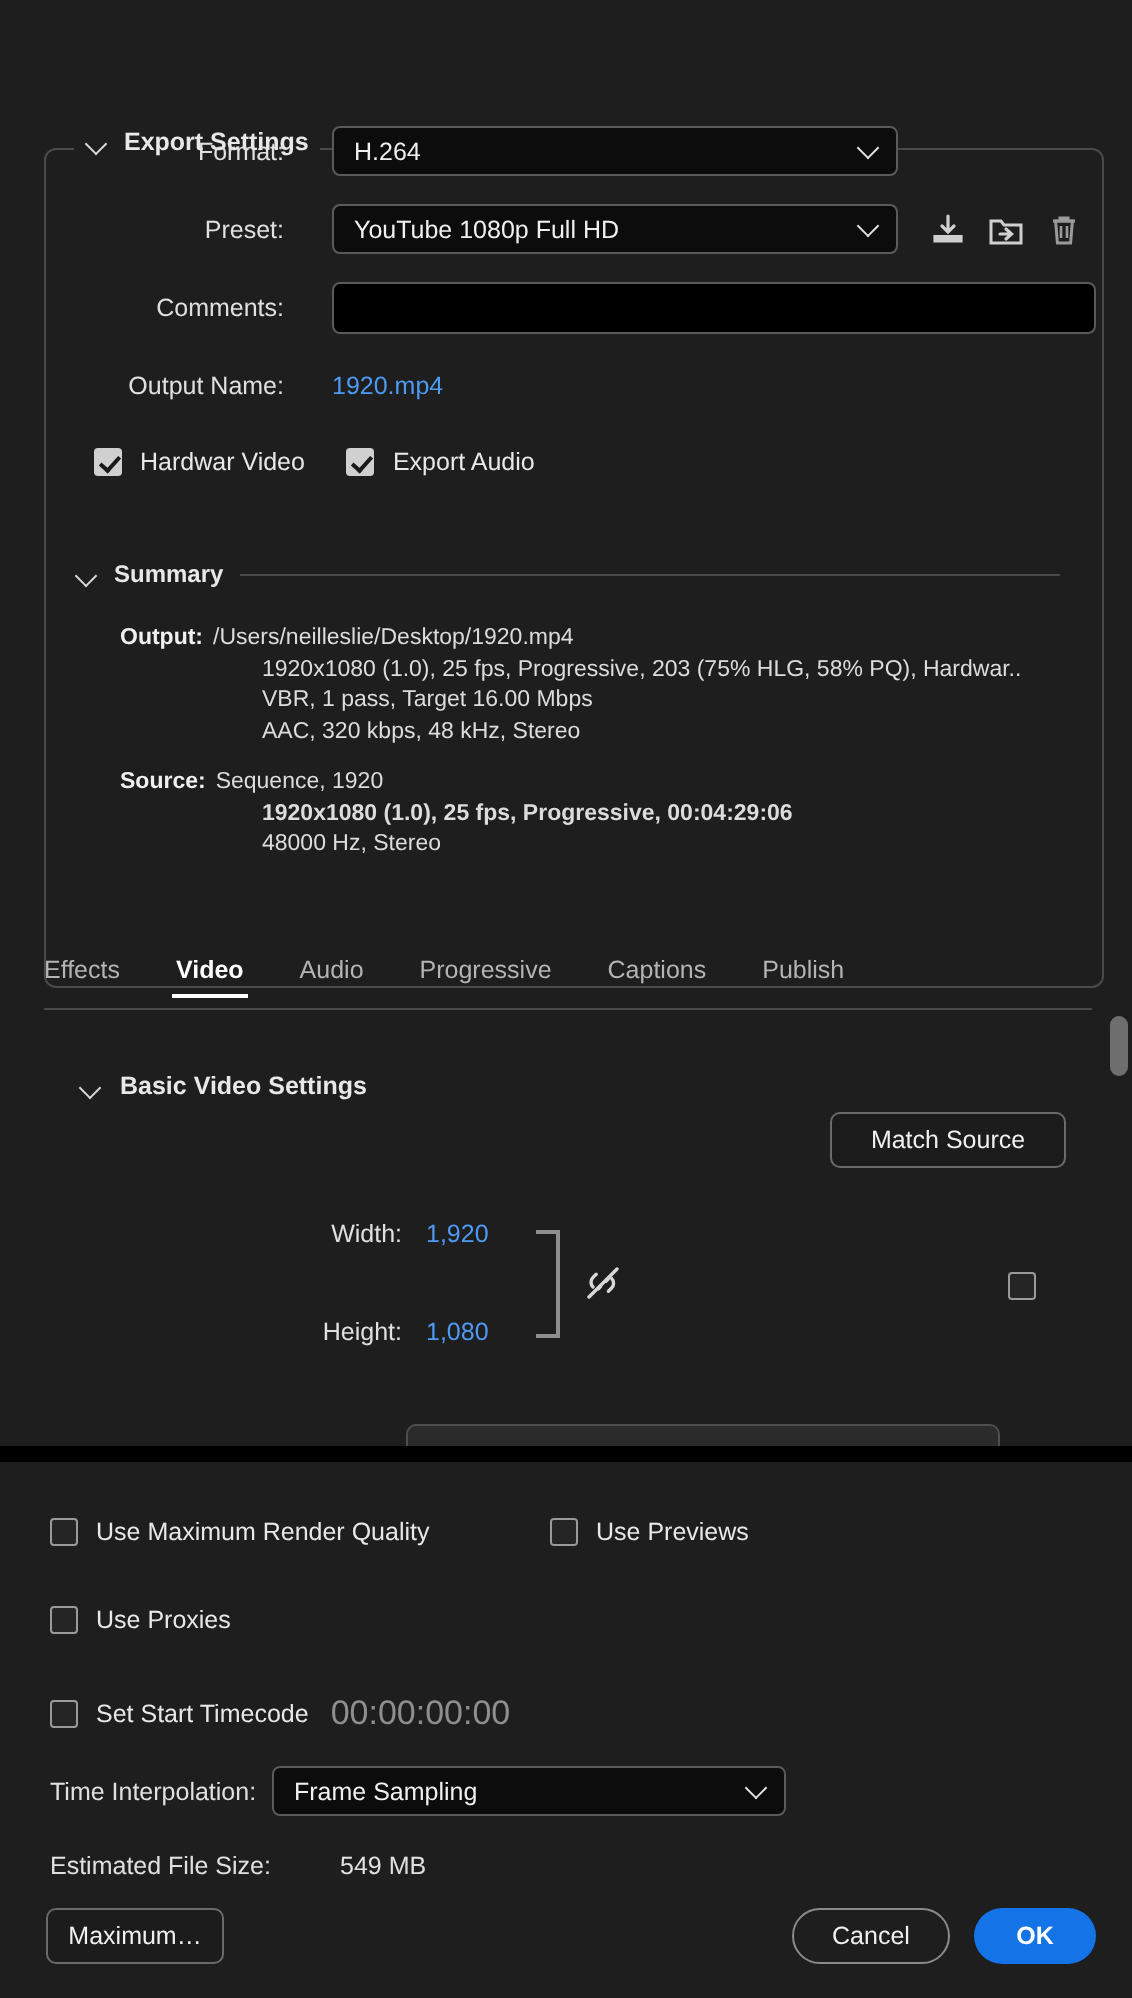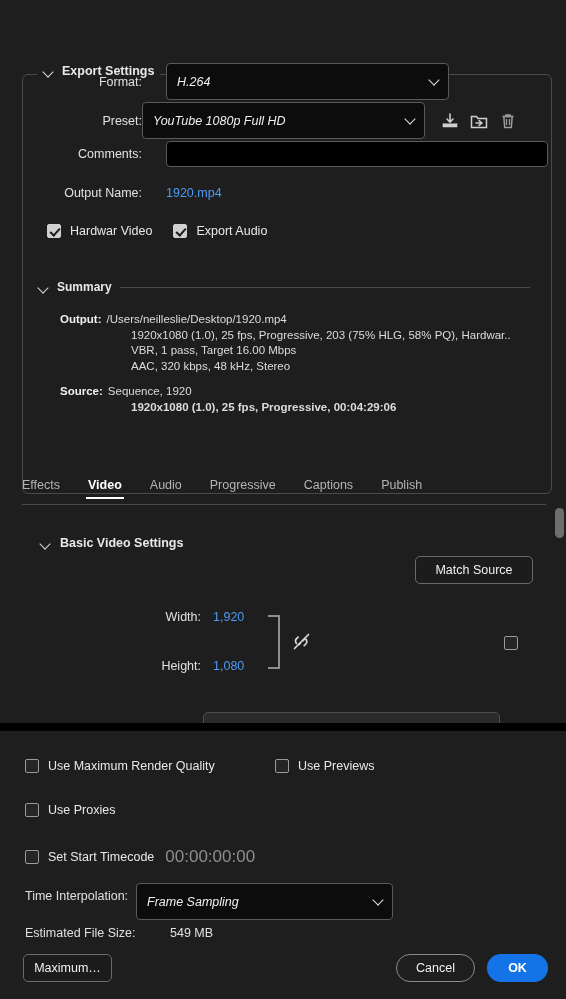--- a/index.html
+++ b/index.html
@@ -45,24 +45,23 @@
     width: 7px; height: 7px;
     border-right: 1.8px solid #d8d8d8; border-bottom: 1.8px solid #d8d8d8;
     transform: rotate(45deg);
   }
 
   .row { position: absolute; display: flex; align-items: center; }
   .lbl { font-size: 12.5px; color: #e0e0e0; text-align: right; }
 
   .select {
     background: #0c0c0c; border: 1px solid #5a5a5a; border-radius: 4px;
-    height: 37px; display: flex; align-items: center;
+    height: 25px; display: flex; align-items: center;
     padding: 0 8px 0 10px; font-size: 12.5px; color: #f0f0f0;
     position: relative;
-    font-style: italic;
   }
   .select .arrow {
     position: absolute; right: 9px; top: 50%; width: 9px; height: 9px;
     margin-top: -6px;
   }
   .select .arrow::before {
     content: ""; position: absolute; left: 0; top: 0;
     width: 7px; height: 7px;
     border-right: 1.8px solid #e0e0e0; border-bottom: 1.8px solid #e0e0e0;
     transform: rotate(45deg);
@@ -183,21 +182,21 @@
     <div class="row" style="left:22px; top:63px; width:530px;">
       <span class="lbl" style="width:120px;">Format:</span>
       <div class="select" style="width:283px; margin-left:24px;">
         <span>H.264</span>
         <span class="arrow"></span>
       </div>
     </div>
 
     <div class="row" style="left:22px; top:102px; width:530px;">
       <span class="lbl" style="width:120px;">Preset:</span>
-      <div class="select" style="width:283px; ">
+      <div class="select" style="width:283px; margin-left:24px;">
         <span>YouTube 1080p Full HD</span>
         <span class="arrow"></span>
       </div>
       <span class="icon-btn" style="margin-left:15px;">
         <svg width="20" height="20" viewBox="0 0 20 20">
           <path d="M10 3 v7 M7 8 l3 3 3-3" stroke="#cfcfcf" stroke-width="1.6" fill="none" stroke-linecap="round"></path>
           <path d="M3.5 12.5 v3 h13 v-3" stroke="#cfcfcf" stroke-width="1.6" fill="none"></path>
           <rect x="3.5" y="12.5" width="13" height="3.2" fill="#cfcfcf"></rect>
         </svg>
       </span>
@@ -252,20 +251,21 @@
       <div style="padding-left:71px;">VBR, 1 pass, Target 16.00 Mbps</div>
       <div style="padding-left:71px;">AAC, 320 kbps, 48 kHz, Stereo</div>
     </div>
 
     <div class="sum-block" style="left:60px; top:384px; width:470px;">
       <div style="display:flex;">
         <span class="sum-key" style="white-space:nowrap;">Source:</span>
         <span style="margin-left:5px;">Sequence, 1920</span>
       </div>
       <div style="padding-left:71px;font-weight:bold;">1920x1080 (1.0), 25 fps, Progressive, 00:04:29:06</div>
+      <div style="padding-left:71px;">48000 Hz, Stereo</div>
     </div>
 
     <div class="tabs">
       <div class="tab">Effects</div>
       <div class="tab active">Video</div>
       <div class="tab">Audio</div>
       <div class="tab">Progressive</div>
       <div class="tab">Captions</div>
       <div class="tab">Publish</div>
     </div>

